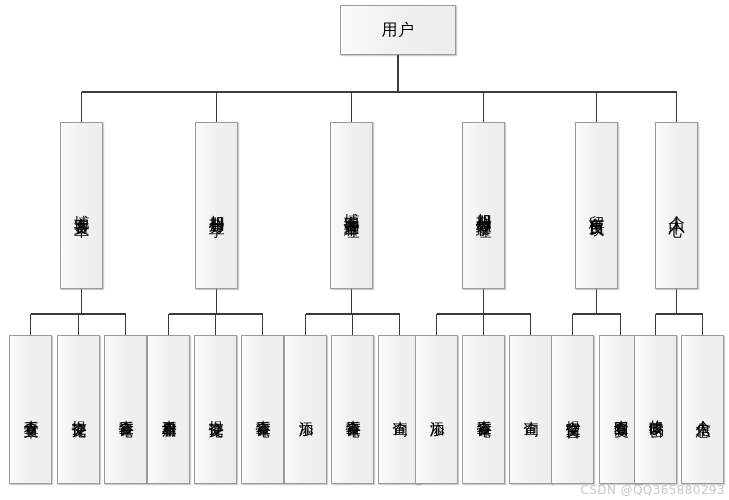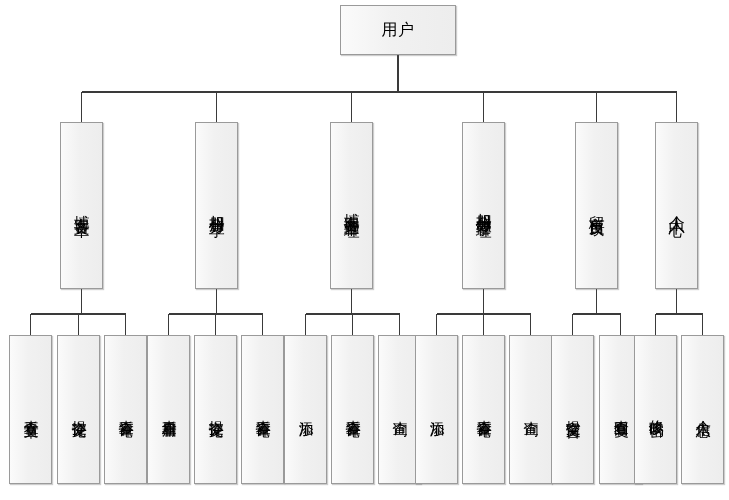--- a/index.html
+++ b/index.html
@@ -220,13 +220,14 @@
     <span class="label">查看回复</span>
   </div>
 
   <div class="node leaf" style="left:634px;">
     <span class="label">修改密码</span>
   </div>
   <div class="node leaf" style="left:681px;">
     <span class="label">个人信息</span>
   </div>
 
+  <div id="watermark">CSDN @QQ365880293</div>
 </div>
 
 </body></html>

